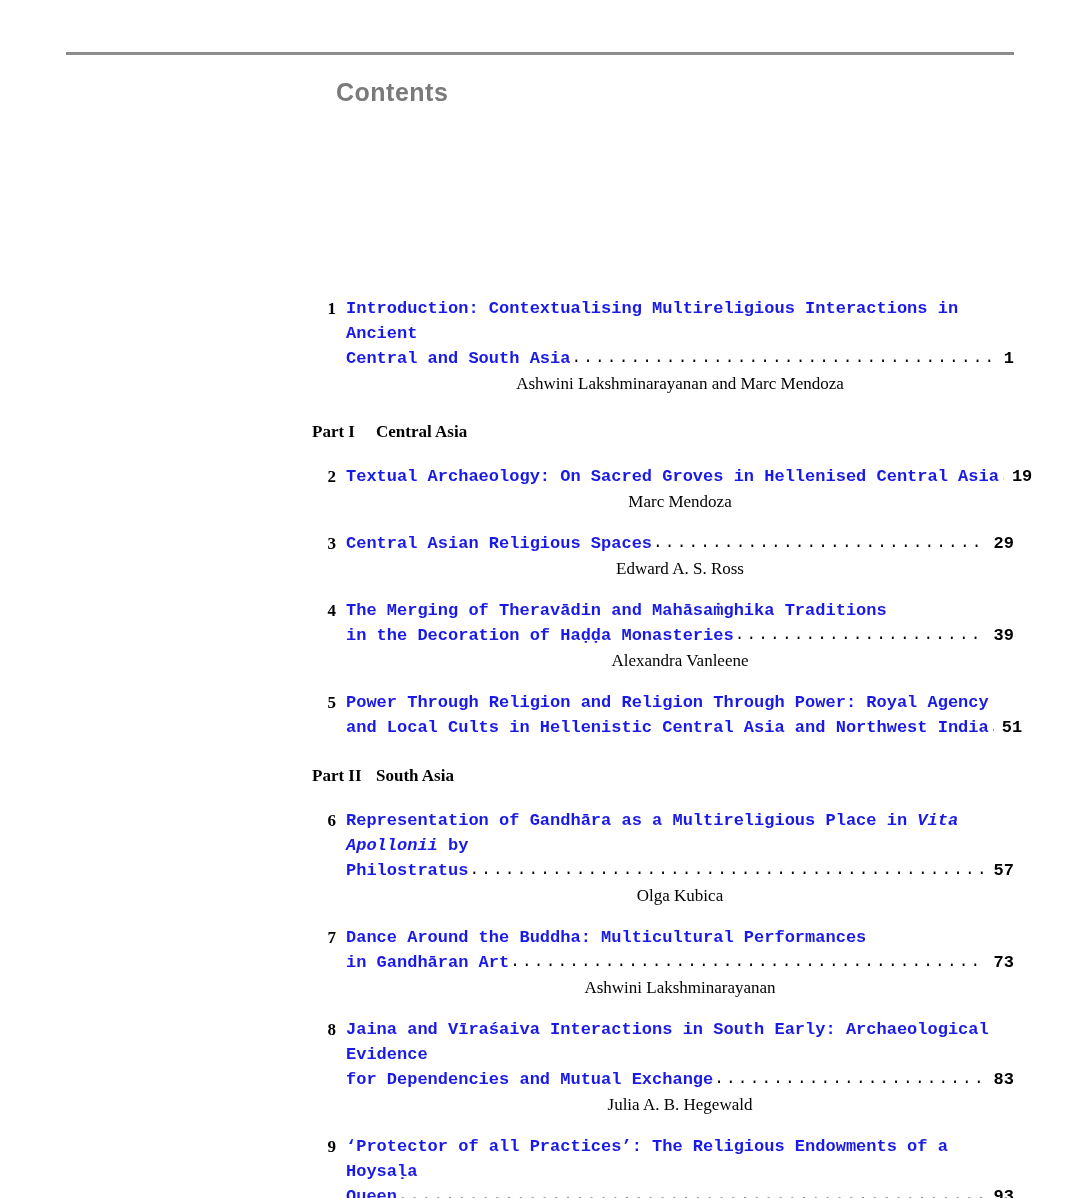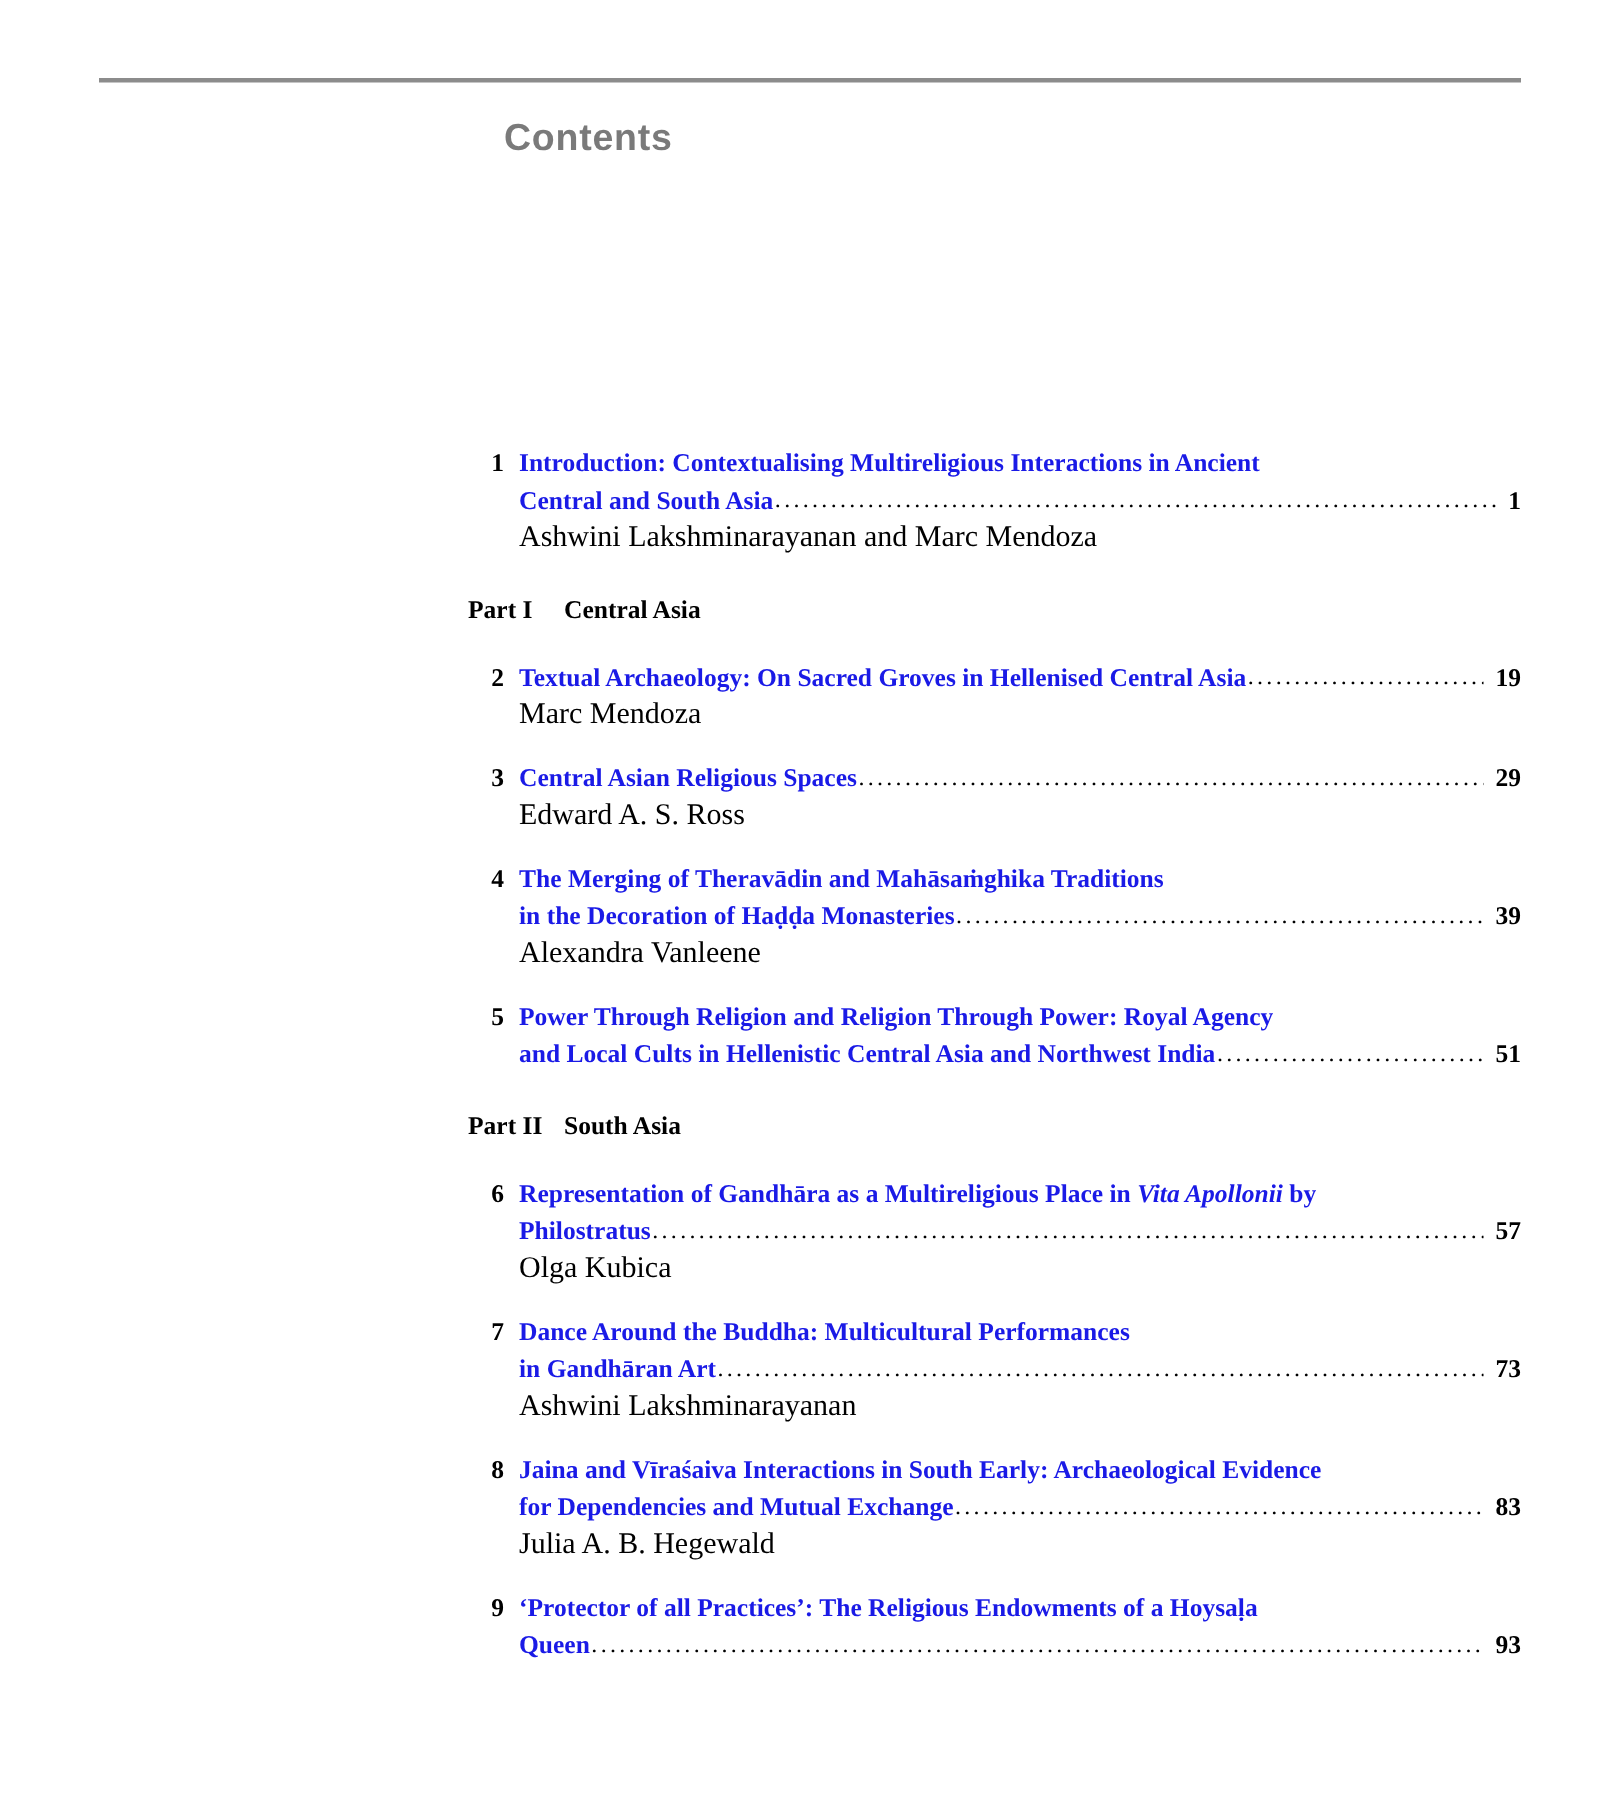--- a/index.html
+++ b/index.html
@@ -68,20 +68,21 @@
     flex: 1 1 auto;
     min-width: 0;
   }
   .title-line {
     display: flex;
     align-items: flex-start;
     font-weight: bold;
     font-size: 17px;
     color: #1a1ae6;
     line-height: 25px;
+    font-family: Liberation Mono, monospace;
   }
   .title-line .ttext {
     white-space: nowrap;
   }
   .title-line .ttext.wrapfirst {
     white-space: normal;
   }
   .dots {
     flex: 1 1 auto;
     overflow: hidden;
@@ -96,24 +97,25 @@
   .pageno {
     flex: 0 0 auto;
     text-align: right;
     font-weight: bold;
     font-size: 17px;
     color: #000000;
     padding-left: 6px;
     white-space: nowrap;
   }
   .authors {
-    font-size: 20px;
+    font-size: 17px;
     color: #000000;
     line-height: 25px;
     font-weight: normal;
+    text-align: center;
   }
   .part {
     font-weight: bold;
     font-size: 17px;
     color: #000000;
     margin: 26px 0 22px 0;
     padding-left: 0px;
   }
   .part .part-label {
     display: inline-block;

